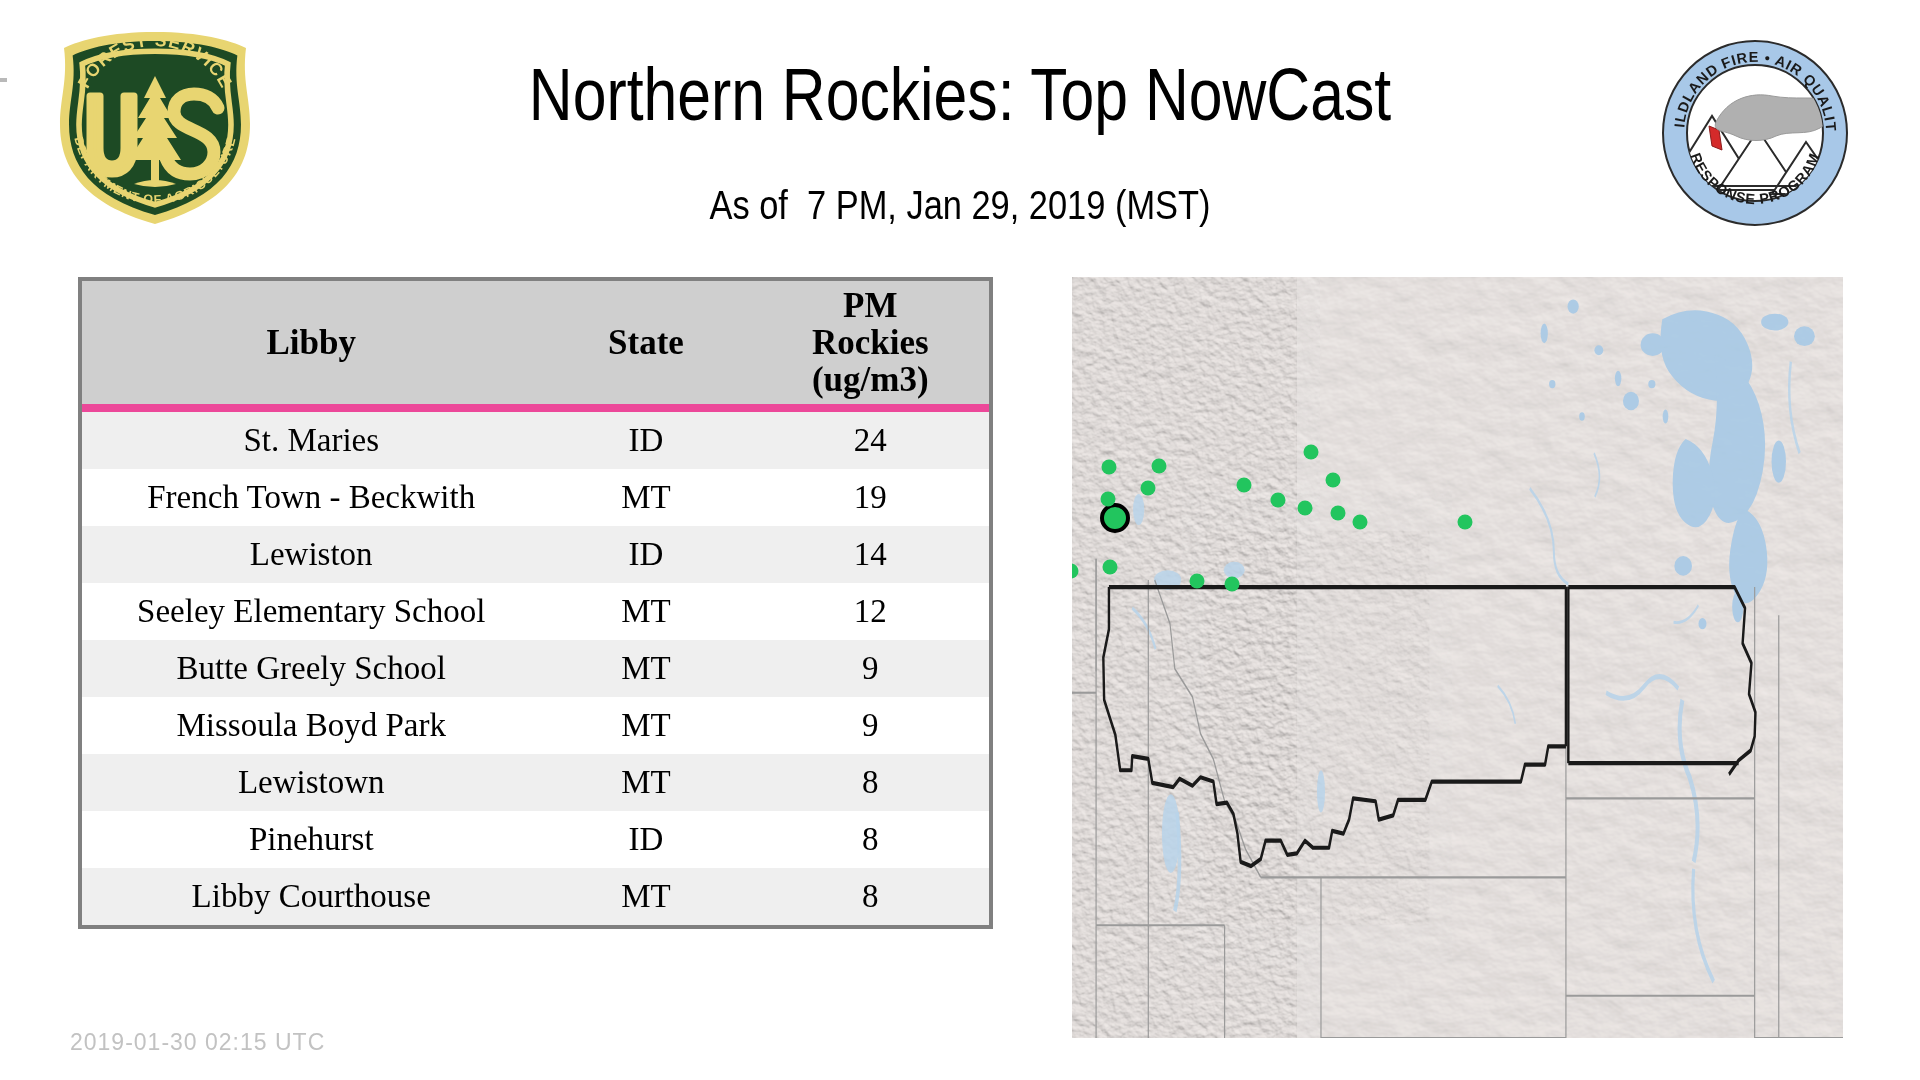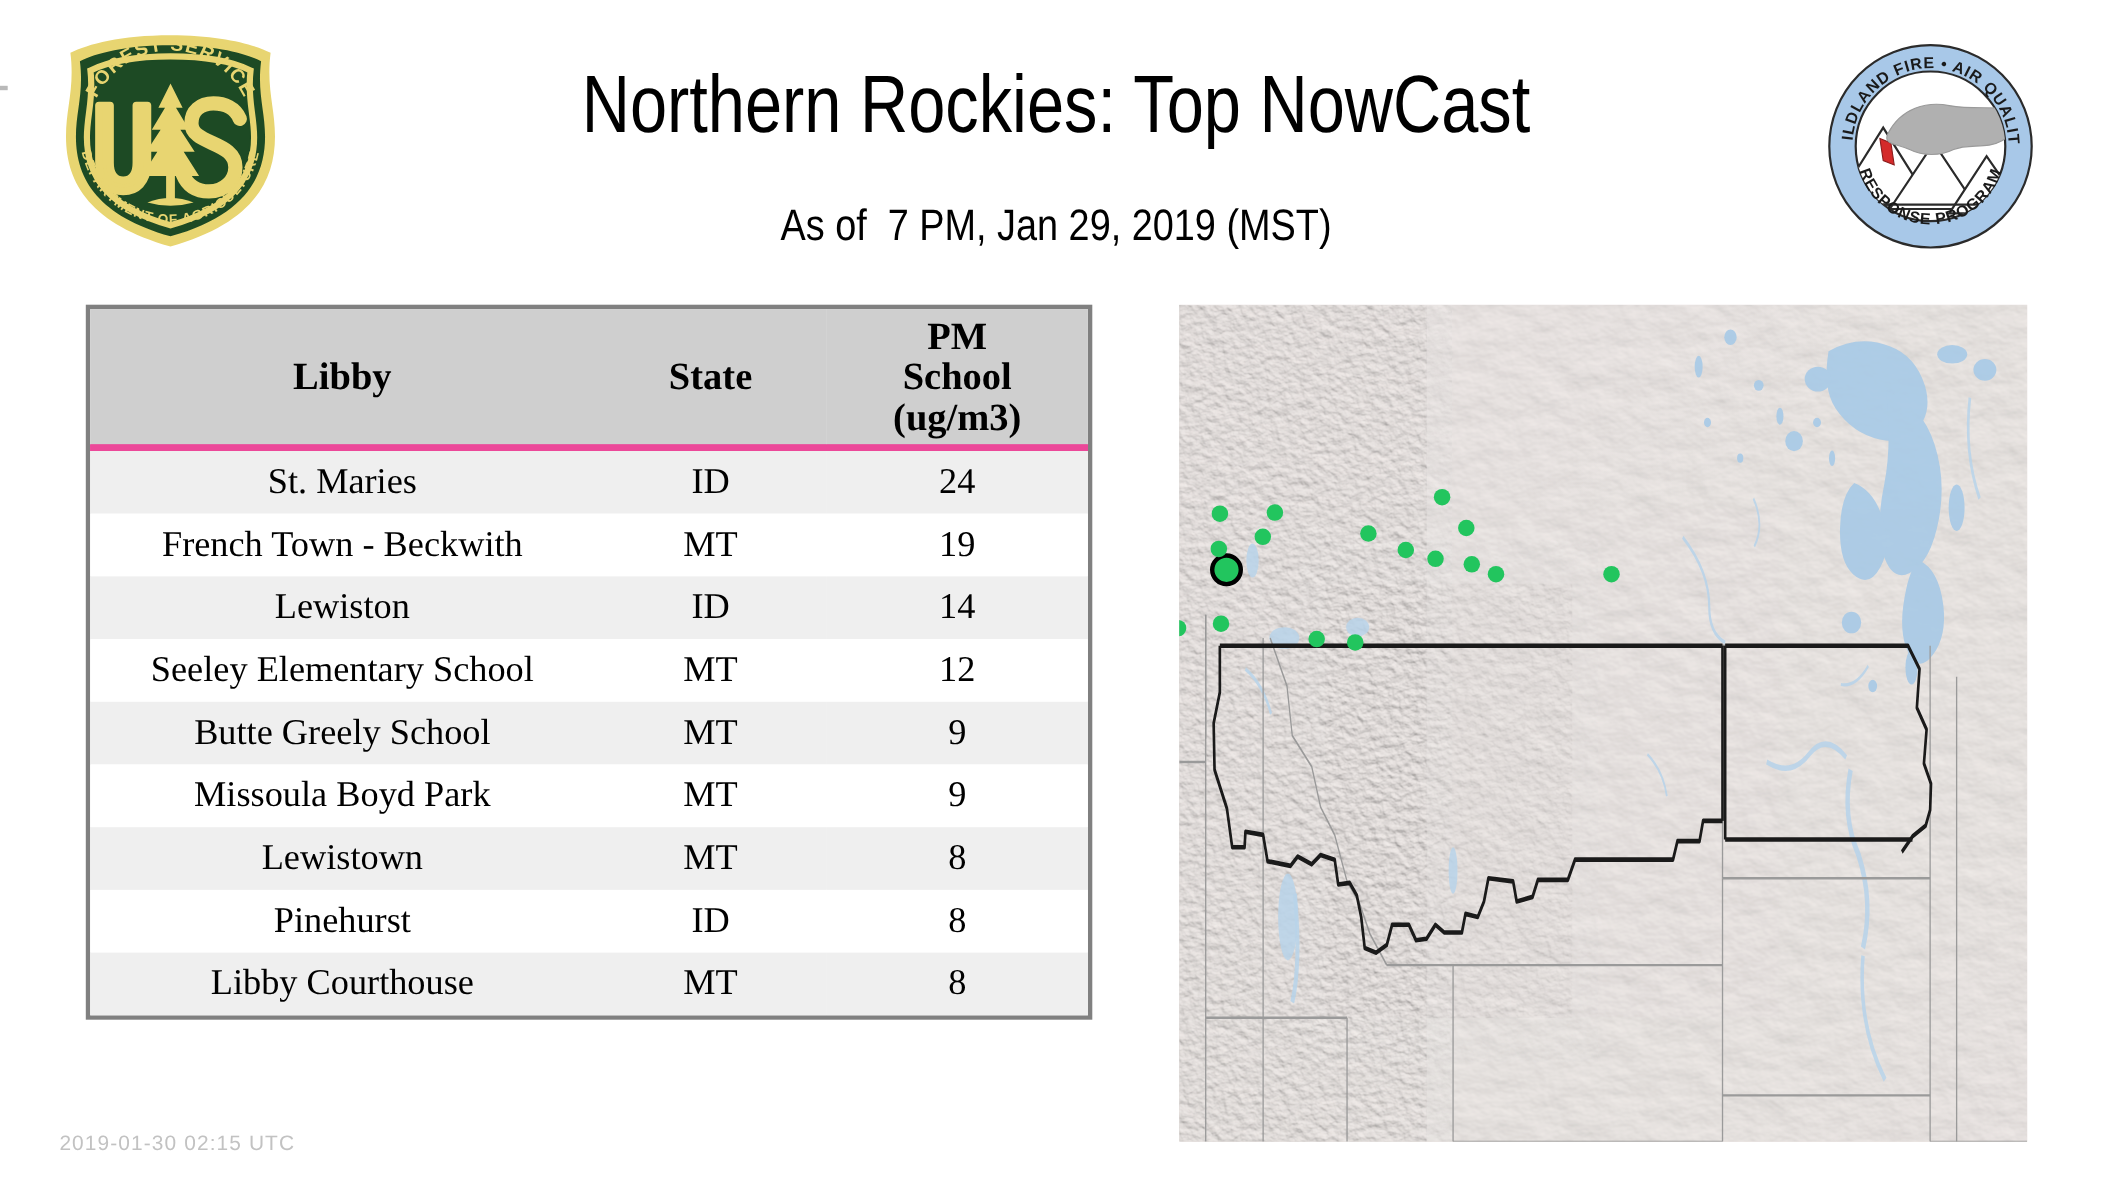--- a/index.html
+++ b/index.html
@@ -37,23 +37,23 @@
     text-align:center;
     font-family:"Liberation Sans", sans-serif;
     font-size:40px;line-height:1.0;
     font-weight:400;color:#000;
     transform:scaleX(0.86);transform-origin:50% 50%;
     white-space:pre;
   }
 
   
   .stamp{
-    position:absolute;left:54px;top:1029px;
+    position:absolute;left:70px;top:1029px;
     font-family:"Liberation Sans", sans-serif;
-    font-size:19px;color:#c2c2c2;letter-spacing:1px;
+    font-size:23px;color:#c2c2c2;letter-spacing:1px;
     white-space:nowrap;
   }
 
   
   .table-wrap{
     position:absolute;left:78px;top:277px;width:915px;
     border:4px solid #808080;
     box-sizing:border-box;
     background:#fff;
     z-index:5;
@@ -62,21 +62,21 @@
     border-collapse:collapse;width:100%;
     font-family:"Liberation Serif", serif;
     table-layout:fixed;
   }
   table.nowcast th{
     background:#cfcfcf;
     font-family:"Liberation Serif", serif;
     font-weight:bold;font-size:35px;color:#000;
     text-align:center;vertical-align:middle;
     padding:6px 4px;
-    border-bottom:6px solid #ec4899;
+    border-bottom:8px solid #ec4899;
     line-height:1.06;
   }
   table.nowcast th.c-site{width:51%;}
   table.nowcast th.c-state{width:23%;text-align:center;}
   table.nowcast th.c-pm{width:26%;}
   table.nowcast td{
     font-family:"Liberation Serif", serif;
     font-size:33px;color:#000;
     text-align:center;vertical-align:middle;
     height:57px;padding:0 12px;
@@ -185,21 +185,21 @@
   <div class="stamp">2019-01-30 02:15 UTC</div>
 
   <div class="table-wrap">
     <table class="nowcast">
       <thead>
         <tr>
           <th class="c-site">Libby</th>
           <th class="c-state">State</th>
           <th class="c-pm">
             <span class="thead-block">PM</span>
-            <span class="thead-block">School</span>
+            <span class="thead-block">Rockies</span>
             <span class="thead-block">(ug/m3)</span>
           </th>
         </tr>
       </thead>
       <tbody id="table-body">
           <tr>
             <td>St. Maries</td>
             <td>ID</td>
             <td>24</td>
           </tr>

